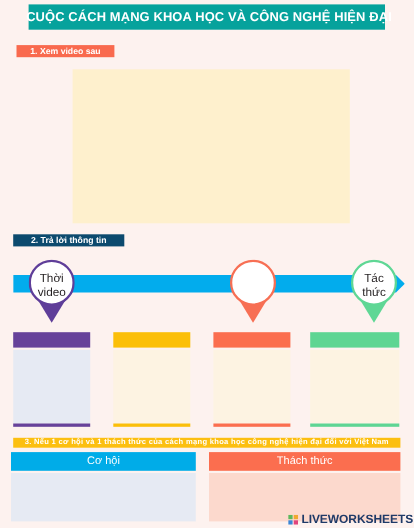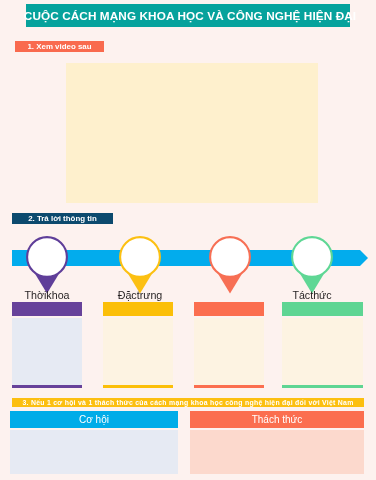--- a/index.html
+++ b/index.html
@@ -37,22 +37,22 @@
 
   
   .arrow{position:absolute;left:12px;top:249px;width:356px;height:18px;}
 
   
   .pin{position:absolute;top:236px;width:42px;height:62px;}
   .pin .pinsvg{position:absolute;left:0;top:0;}
   .pin .pincircle{fill:#ffffff;stroke-width:2.1;}
   .pin .lbl{
     position:absolute;left:0;top:4px;width:42px;height:40px;
-    display:flex;flex-direction:row;align-items:center;justify-content:center;
-    font-size:10.7px;color:#231f20;line-height:13.2px;text-align:left;margin-top:36px;
+    display:flex;flex-direction:column;align-items:center;justify-content:center;
+    font-size:10.7px;color:#231f20;line-height:13.2px;text-align:left;
   }
 
   
   .abox{position:absolute;}
   .abox .hd{position:absolute;left:0;top:0;width:100%;height:14px;}
   .abox .bd{position:absolute;left:0;top:16px;width:100%;bottom:3px;}
   .abox .ft{position:absolute;left:0;bottom:0;width:100%;height:3px;}
 
   
   .bbox{position:absolute;}
@@ -86,43 +86,33 @@
     </svg>
   </div>
 
   <div class="pin" style="left:26px;">
     <svg class="pinsvg" width="42" height="62" viewBox="0 0 42 62">
       <path class="pintail" d="M4.0 29.5 L21 57.5 L38.0 29.5 Z" fill="#5f3e99"></path>
       <circle class="pincircle" cx="21" cy="21" r="19.9" stroke="#5f3e99"></circle>
     </svg>
     <div class="lbl">
       <span>Thời</span>
-      <span>khoa</span>
+      <span>video</span>
     </div>
   </div>
 
-  <div class="pin" style="left:119px;">
-    <svg class="pinsvg" width="42" height="62" viewBox="0 0 42 62">
-      <path class="pintail" d="M4.0 29.5 L21 57.5 L38.0 29.5 Z" fill="#fcc012"></path>
-      <circle class="pincircle" cx="21" cy="21" r="19.9" stroke="#fcc012"></circle>
-    </svg>
-    <div class="lbl">
-      <span>Đặc</span>
-      <span>trưng</span>
-    </div>
-  </div>
 
   <div class="pin" style="left:209px;">
     <svg class="pinsvg" width="42" height="62" viewBox="0 0 42 62">
       <path class="pintail" d="M4.0 29.5 L21 57.5 L38.0 29.5 Z" fill="#f76f54"></path>
       <circle class="pincircle" cx="21" cy="21" r="19.9" stroke="#f76f54"></circle>
     </svg>
   </div>
 
-  <div class="pin" style="left:291px;">
+  <div class="pin" style="left:319px;">
     <svg class="pinsvg" width="42" height="62" viewBox="0 0 42 62">
       <path class="pintail" d="M4.0 29.5 L21 57.5 L38.0 29.5 Z" fill="#5fd795"></path>
       <circle class="pincircle" cx="21" cy="21" r="19.9" stroke="#5fd795"></circle>
     </svg>
     <div class="lbl">
       <span>Tác</span>
       <span>thức</span>
     </div>
   </div>
 
@@ -151,13 +141,22 @@
 
   <div class="bbox" style="left:10px;top:411px;width:168px;height:63px;">
     <div class="hd" style="background-color: rgb(0, 172, 232);">Cơ hội</div>
     <div class="bd" style="background-color: rgb(230, 234, 243);"></div>
   </div>
   <div class="bbox" style="left:190px;top:411px;width:174px;height:63px;">
     <div class="hd" style="background-color: rgb(251, 110, 79);">Thách thức</div>
     <div class="bd" style="background-color: rgb(252, 217, 205);"></div>
   </div>
 
+  <div class="logo">
+    <svg class="logo-mark" width="9" height="9" viewBox="0 0 9 9">
+      <rect x="0" y="0" width="4" height="4" fill="#5cb85c"></rect>
+      <rect x="5" y="0" width="4" height="4" fill="#f0a830"></rect>
+      <rect x="0" y="5" width="4" height="4" fill="#3a86d6"></rect>
+      <rect x="5" y="5" width="4" height="4" fill="#e0447c"></rect>
+    </svg>
+    <span class="logo-text">LIVEWORKSHEETS</span>
+  </div>
 </div>
 
 </body></html>

